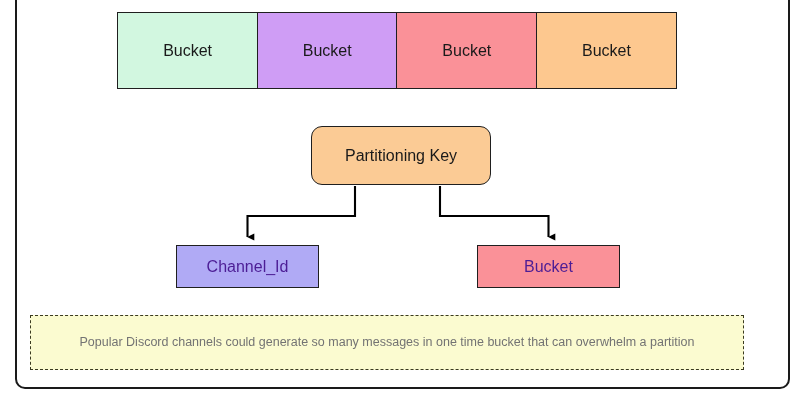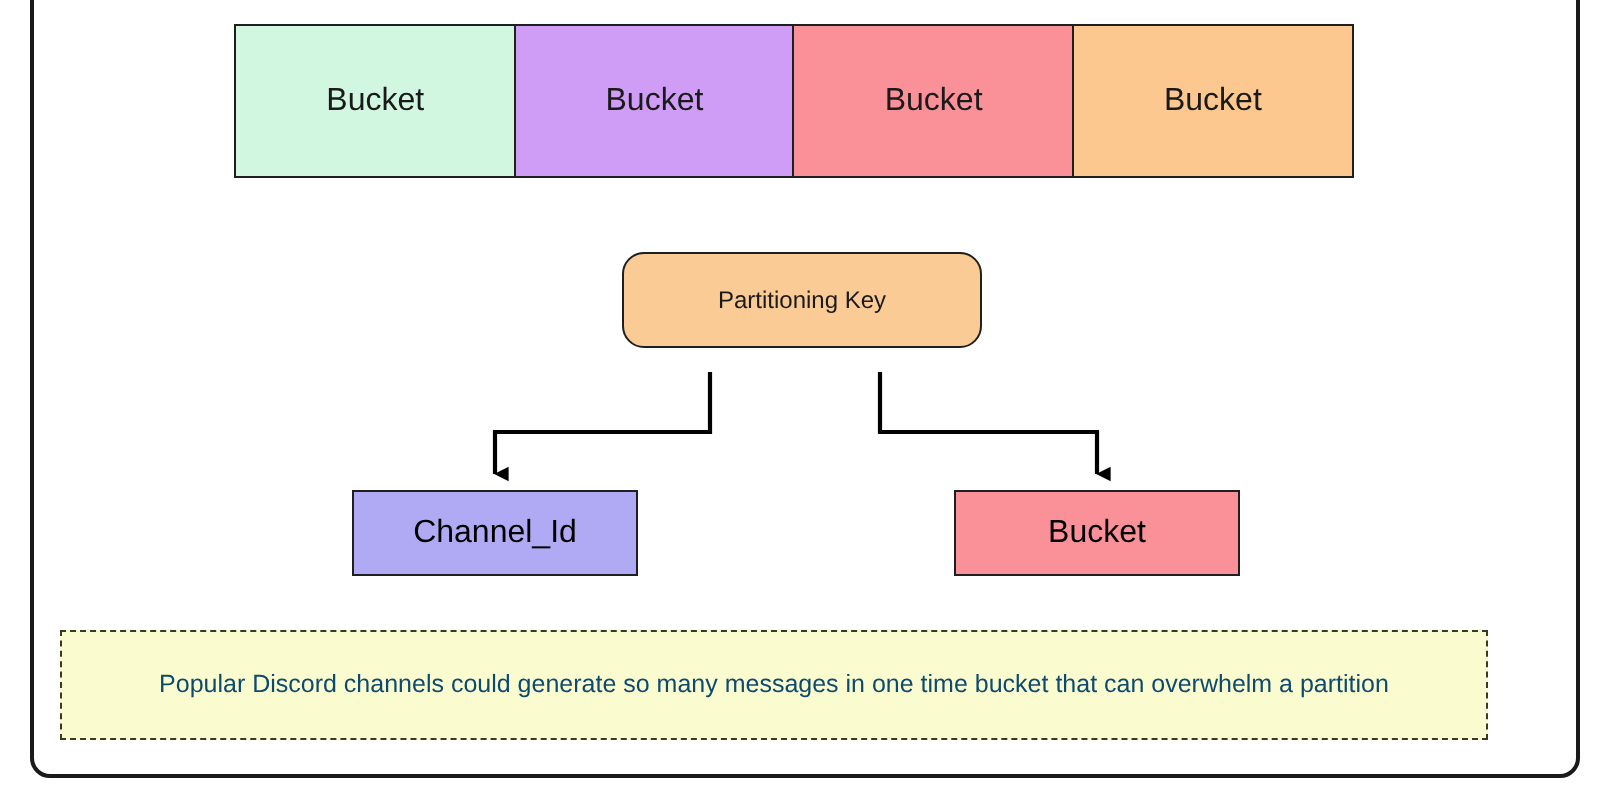--- a/index.html
+++ b/index.html
@@ -70,41 +70,41 @@
     color: #1a1a1a;
   }
   .bucket-cell:first-child { margin-left: 0; }
 
   
   .pkey {
     position: absolute;
     left: 311px;
     top: 126px;
     width: 180px;
-    height: 48px;
+    height: 59px;
     box-sizing: border-box;
     border: 1.6px solid #1f1f1f;
     border-radius: 11px;
     display: flex;
     align-items: center;
     justify-content: center;
-    font-size: 12px;
+    font-size: 16px;
     color: #1a1a1a;
   }
 
   
   .leaf {
     position: absolute;
     box-sizing: border-box;
     border: 1.6px solid #1f1f1f;
     display: flex;
     align-items: center;
     justify-content: center;
     font-size: 16px;
-    color: #000000;
+    color: #4c1d95;
   }
   .leaf-left  { left: 176px; top: 245px; width: 143px; height: 43px; }
   .leaf-right { left: 477px; top: 245px; width: 143px; height: 43px; }
 
   
   .connectors {
     position: absolute;
     left: 0; top: 0;
     width: 800px; height: 400px;
     pointer-events: none;
@@ -120,21 +120,21 @@
     box-sizing: border-box;
     border: 1.8px dashed #3a3a20;
     background: #fbfbd0;
     display: flex;
     align-items: center;
     justify-content: center;
     text-align: center;
     padding: 4px 22px;
     font-size: 12.5px;
     line-height: 19px;
-    color: #0c4a6e;
+    color: #737373;
   }
 </style>
 </head>
 <body>
 
 <div id="canvas">
 
   <div class="frame"></div>
 
 

